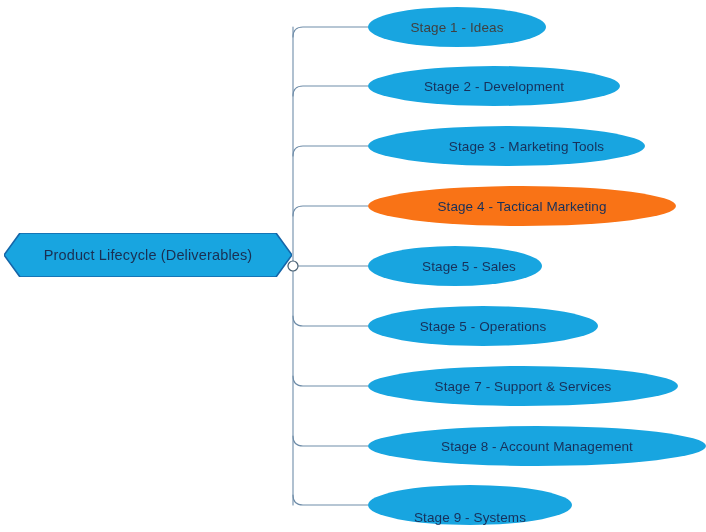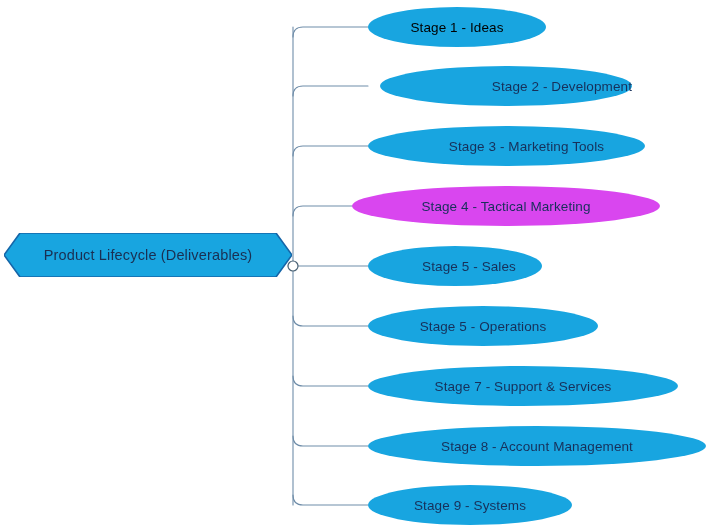--- a/index.html
+++ b/index.html
@@ -100,41 +100,41 @@
 
   <div class="root-node" id="root-node" style="left: 4px; top: 233px; width: 288px; height: 44px;">
     <svg class="root-shape" id="root-shape-svg" preserveAspectRatio="none" xmlns="http://www.w3.org/2000/svg" viewBox="0 0 288 44">
         <polygon points="16,0 272,0 288,22 272,44 16,44 0,22" fill="#18a5e0" stroke="#1565a8" stroke-width="1.6"></polygon>
       </svg>
     <span class="root-label">Product Lifecycle (Deliverables)</span>
   </div>
 
   <div id="stage-nodes-container">
       <div class="stage-node" style="left: 368px; top: 7px; width: 178px; height: 40px; background: rgb(24, 165, 224);">
-        <span class="stage-label" style="color: #000000;">Stage 1 - Ideas</span>
+        <span class="stage-label" style="color: #404040;">Stage 1 - Ideas</span>
       </div>
-      <div class="stage-node" style="left: 380px; top: 66px; width: 252px; height: 40px; background: rgb(24, 165, 224); justify-content: flex-end;">
+      <div class="stage-node" style="left: 368px; top: 66px; width: 252px; height: 40px; background: rgb(24, 165, 224);">
         <span class="stage-label" style="color: rgb(23, 48, 90);">Stage 2 - Development</span>
       </div>
       <div class="stage-node" style="left: 368px; top: 126px; width: 277px; height: 40px; background: rgb(24, 165, 224);">
         <span class="stage-label" style="color: rgb(23, 48, 90); margin-left: 40px;">Stage 3 - Marketing Tools</span>
       </div>
-      <div class="stage-node" style="left: 352px; top: 186px; width: 308px; height: 40px; background: #d946ef;">
+      <div class="stage-node" style="left: 368px; top: 186px; width: 308px; height: 40px; background: #f97316;">
         <span class="stage-label" style="color: rgb(23, 48, 90);">Stage 4 - Tactical Marketing</span>
       </div>
       <div class="stage-node" style="left: 368px; top: 246px; width: 174px; height: 40px; background: rgb(24, 165, 224);">
         <span class="stage-label" style="color: rgb(23, 48, 90); margin-left: 28px;">Stage 5 - Sales</span>
       </div>
       <div class="stage-node" style="left: 368px; top: 306px; width: 230px; height: 40px; background: rgb(24, 165, 224);">
         <span class="stage-label" style="color: rgb(23, 48, 90);">Stage 5 - Operations</span>
       </div>
       <div class="stage-node" style="left: 368px; top: 366px; width: 310px; height: 40px; background: rgb(24, 165, 224);">
         <span class="stage-label" style="color: rgb(23, 48, 90);">Stage 7 - Support &amp; Services</span>
       </div>
       <div class="stage-node" style="left: 368px; top: 426px; width: 338px; height: 40px; background: rgb(24, 165, 224);">
         <span class="stage-label" style="color: rgb(23, 48, 90);">Stage 8 - Account Management</span>
       </div>
-      <div class="stage-node" style="left: 368px; top: 485px; width: 204px; height: 40px; background: rgb(24, 165, 224);">
+      <div class="stage-node" style="left: 368px; top: 485px; width: 204px; height: 40px; background: rgb(24, 165, 224); align-items: flex-end;">
         <span class="stage-label" style="color: rgb(23, 48, 90);">Stage 9 - Systems</span>
       </div>
     </div>
 
 </div>
 
 </body></html>

